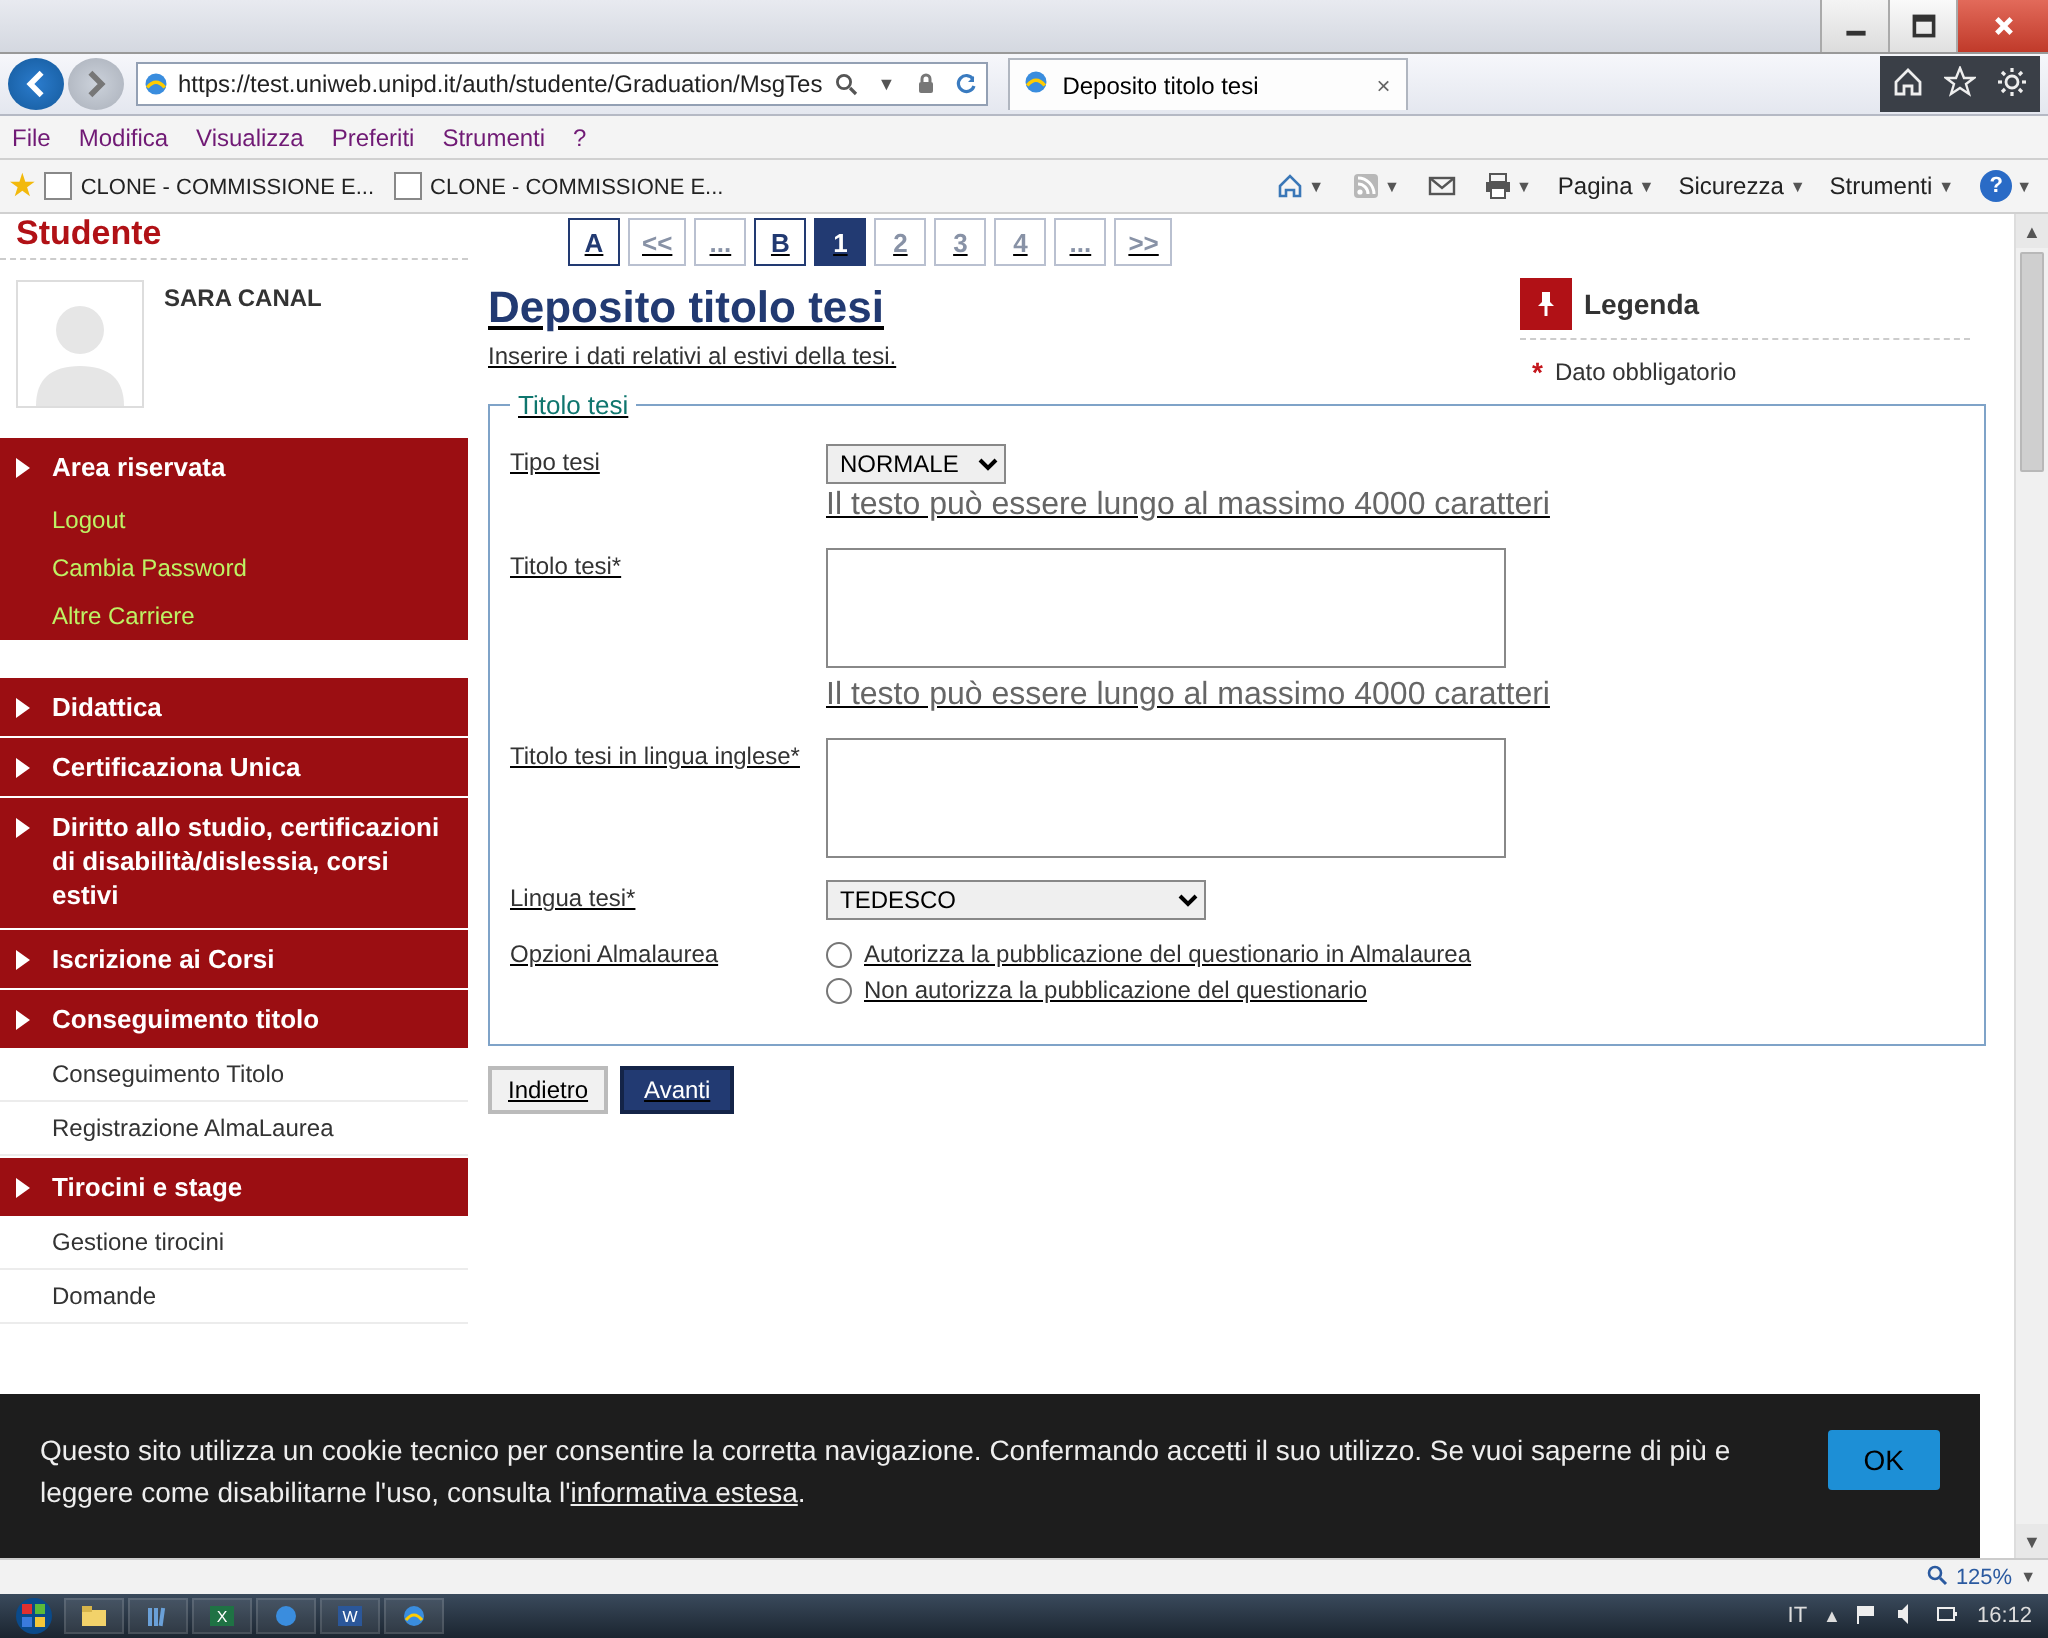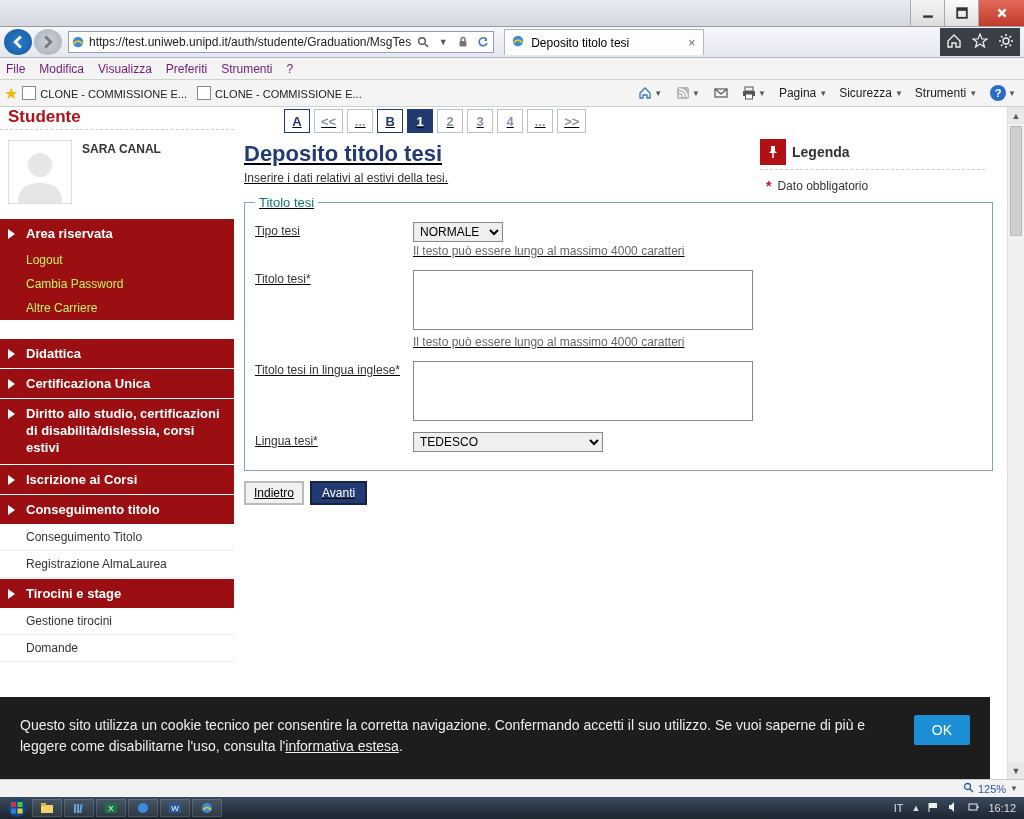--- a/index.html
+++ b/index.html
@@ -78,42 +78,42 @@
 
 fieldset.titolo { border:1px solid #7fa3c8; padding:8px 10px 14px; margin-right:4px;}
 fieldset.titolo legend { color:#0f766e; padding:0 4px; font-size:13px;}
 .frow { display:flex; align-items:flex-start; padding:4px 0; }
 .flabel { width:158px; font-size:12px; color:#333; padding-top:2px;}
 .fctl { flex:1; font-size:12px; color:#555;}
 .fctl select { border:1px solid #888; font-size:12px; padding:1px 2px; }
 .fctl select.tipo{ width:90px;}
 .fctl select.lingua{ width:190px;}
 .fctl textarea { width:100%; max-width:340px; height:60px; border:1px solid #888; resize:none; font-family:inherit; font-size:12px; padding:2px;}
-.hint { font-size:12px; color:#666; padding:2px 0 4px;}
+.hint { font-size:16px; color:#666; padding:2px 0 4px;}
 .radio-row{ display:flex; align-items:center; gap:6px; padding:2px 0; font-size:12px; color:#333;}
 .radio-row input{margin:0;}
 
 .btnrow{ padding:10px 0; display:flex; gap:6px;}
 .btn-back{ background:#f1f1f1; border:2px solid #bbb; padding:3px 8px; font-size:12px;}
 .btn-fwd { background:#223a72; color:#fff; border:2px solid #142448; padding:3px 10px; font-size:12px;}
 
 
 .rightcol { position:absolute; right:22px; top:32px; width:225px;}
 .legend-head{ display:flex; align-items:center; gap:6px; border-bottom:1px dashed #ccc; padding-bottom:4px;}
 .legend-ic{ width:26px;height:26px; background:#b11116; display:flex;align-items:center;justify-content:center; color:#fff; }
 .legend-ic svg{width:16px;height:16px;}
 .legend-title{ font-weight:bold; color:#333; font-size:14px;}
 .legend-item{ display:flex; align-items:center; gap:6px; padding:8px 0 0 6px; font-size:12px; color:#333;}
 .ast{ color:#c4161c; font-weight:bold; font-size:14px;}
 
 
 .cookie { position:absolute; left:0; right:17px; bottom:0; background:rgba(15,15,15,0.94); color:#eee; padding:18px 20px 22px; font-size:14px; display:flex; align-items:flex-start; gap:20px; line-height:1.5;}
 .cookie .txt{ flex:1;}
 .cookie a{ color:#eee; text-decoration:underline;}
-.cookie .ok{ background:#1d8fd6; color:#ffffff; border:none; padding:7px 18px; font-size:14px; border-radius:2px;}
+.cookie .ok{ background:#1d8fd6; color:#000000; border:none; padding:7px 18px; font-size:14px; border-radius:2px;}
 
 
 .statusbar { height:18px; background:#f2f2f2; border-top:1px solid #ccc; display:flex; align-items:center; justify-content:flex-end; padding:0 6px; font-size:11px; color:#2b5aa0; gap:4px;}
 .statusbar svg{width:11px;height:11px;}
 .zoom-split{font-size:8px;color:#555;}
 
 
 .taskbar { height:22px; background: linear-gradient(#3a4a5c,#1b2530); display:flex; align-items:center; padding:0 4px; gap:2px; color:#ddd; font-size:11px;}
 .start { width:26px;height:20px; display:flex;align-items:center;justify-content:center;}
 .start svg{width:20px;height:20px;}
@@ -358,20 +358,33 @@
         <div class="frow">
           <div class="flabel">Titolo tesi in lingua inglese*</div>
           <div class="fctl"><textarea style=""></textarea></div>
         </div>
 
         <div class="frow">
           <div class="flabel">Lingua tesi*</div>
           <div class="fctl"><select class="lingua"><option>TEDESCO</option></select></div>
         </div>
 
+        <div class="frow">
+          <div class="flabel">Opzioni Almalaurea</div>
+          <div class="fctl">
+            <label class="radio-row">
+                <input type="radio" name="alma" style="">
+                <span>Autorizza la pubblicazione del questionario in Almalaurea</span>
+              </label>
+            <label class="radio-row">
+                <input type="radio" name="alma" style="">
+                <span>Non autorizza la pubblicazione del questionario</span>
+              </label>
+          </div>
+        </div>
       </fieldset>
 
       <div class="btnrow">
         <button class="btn-back">Indietro</button>
         <button class="btn-fwd">Avanti</button>
       </div>
     </div>
 
     <div class="rightcol">
       <div class="legend-head">

